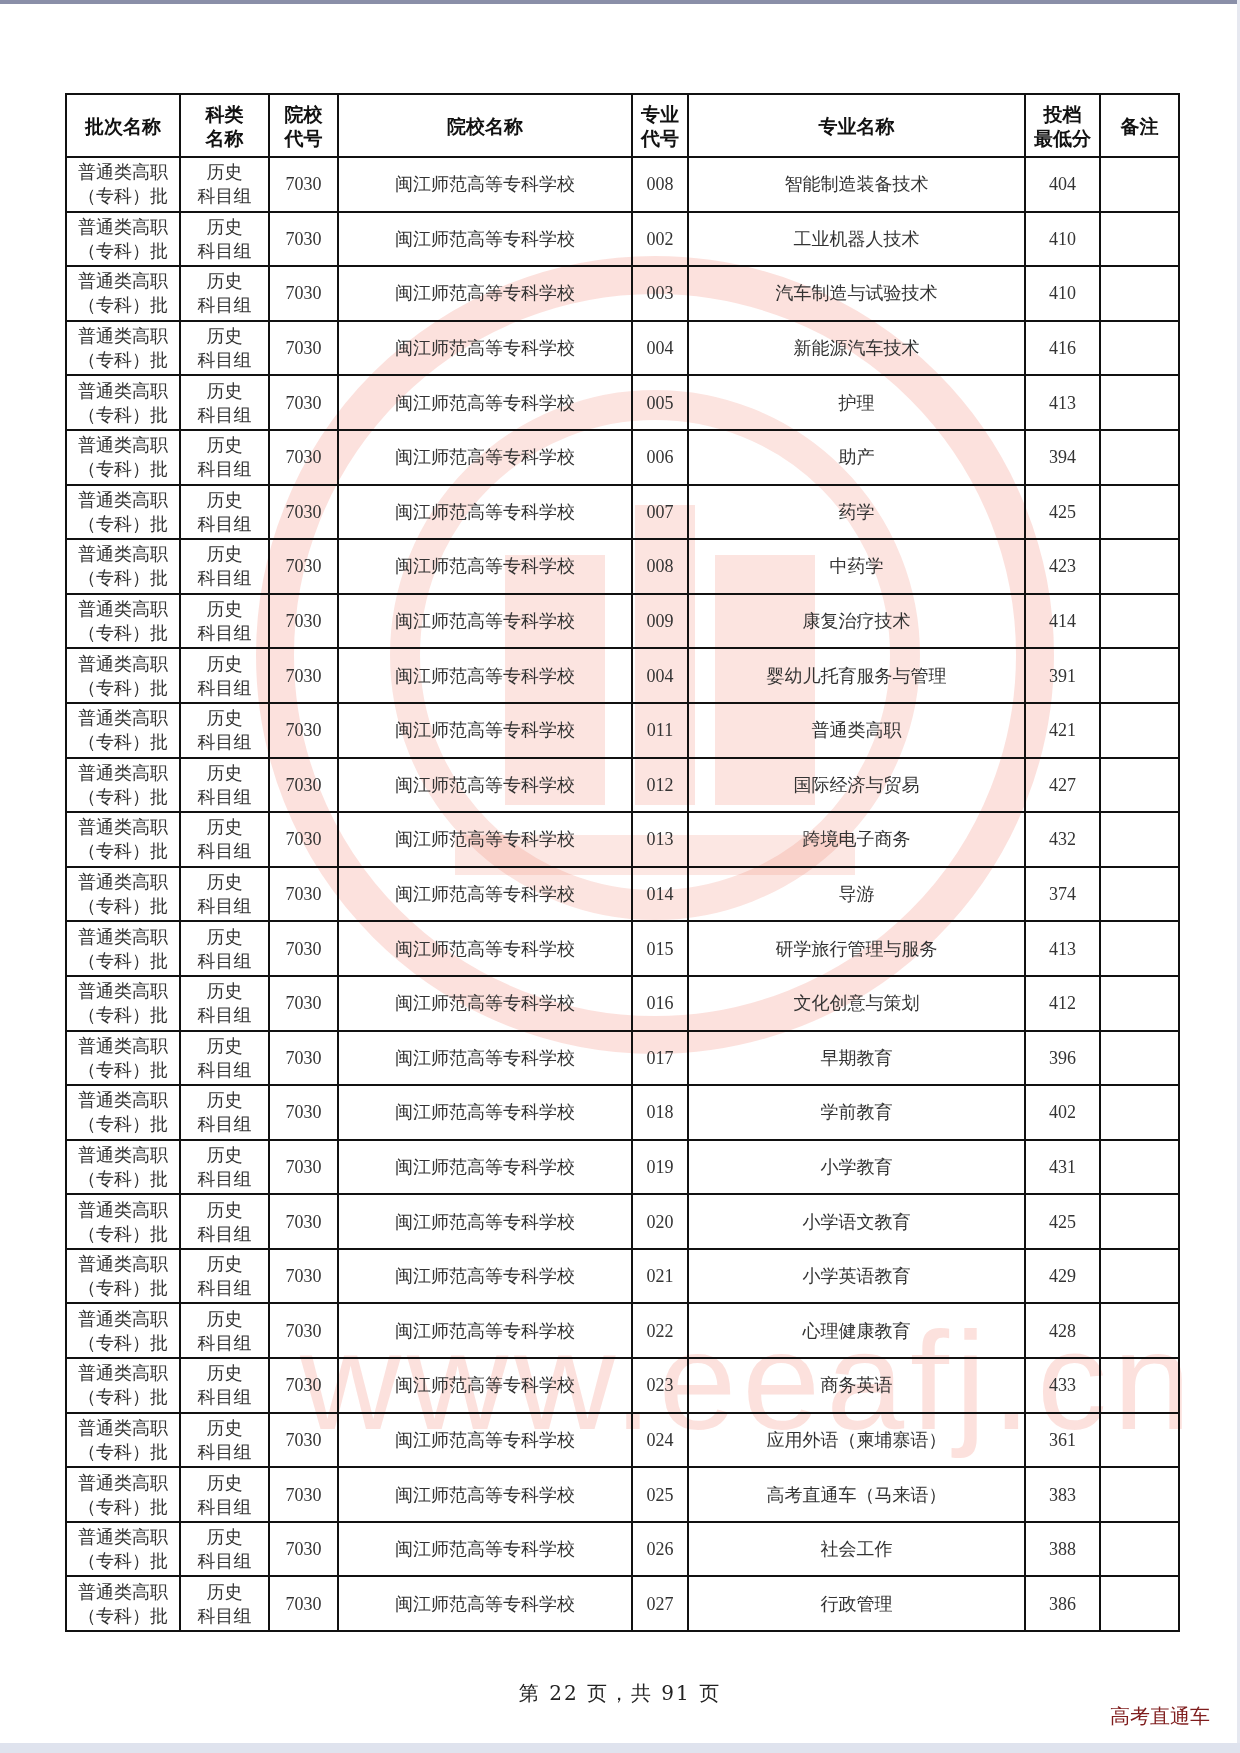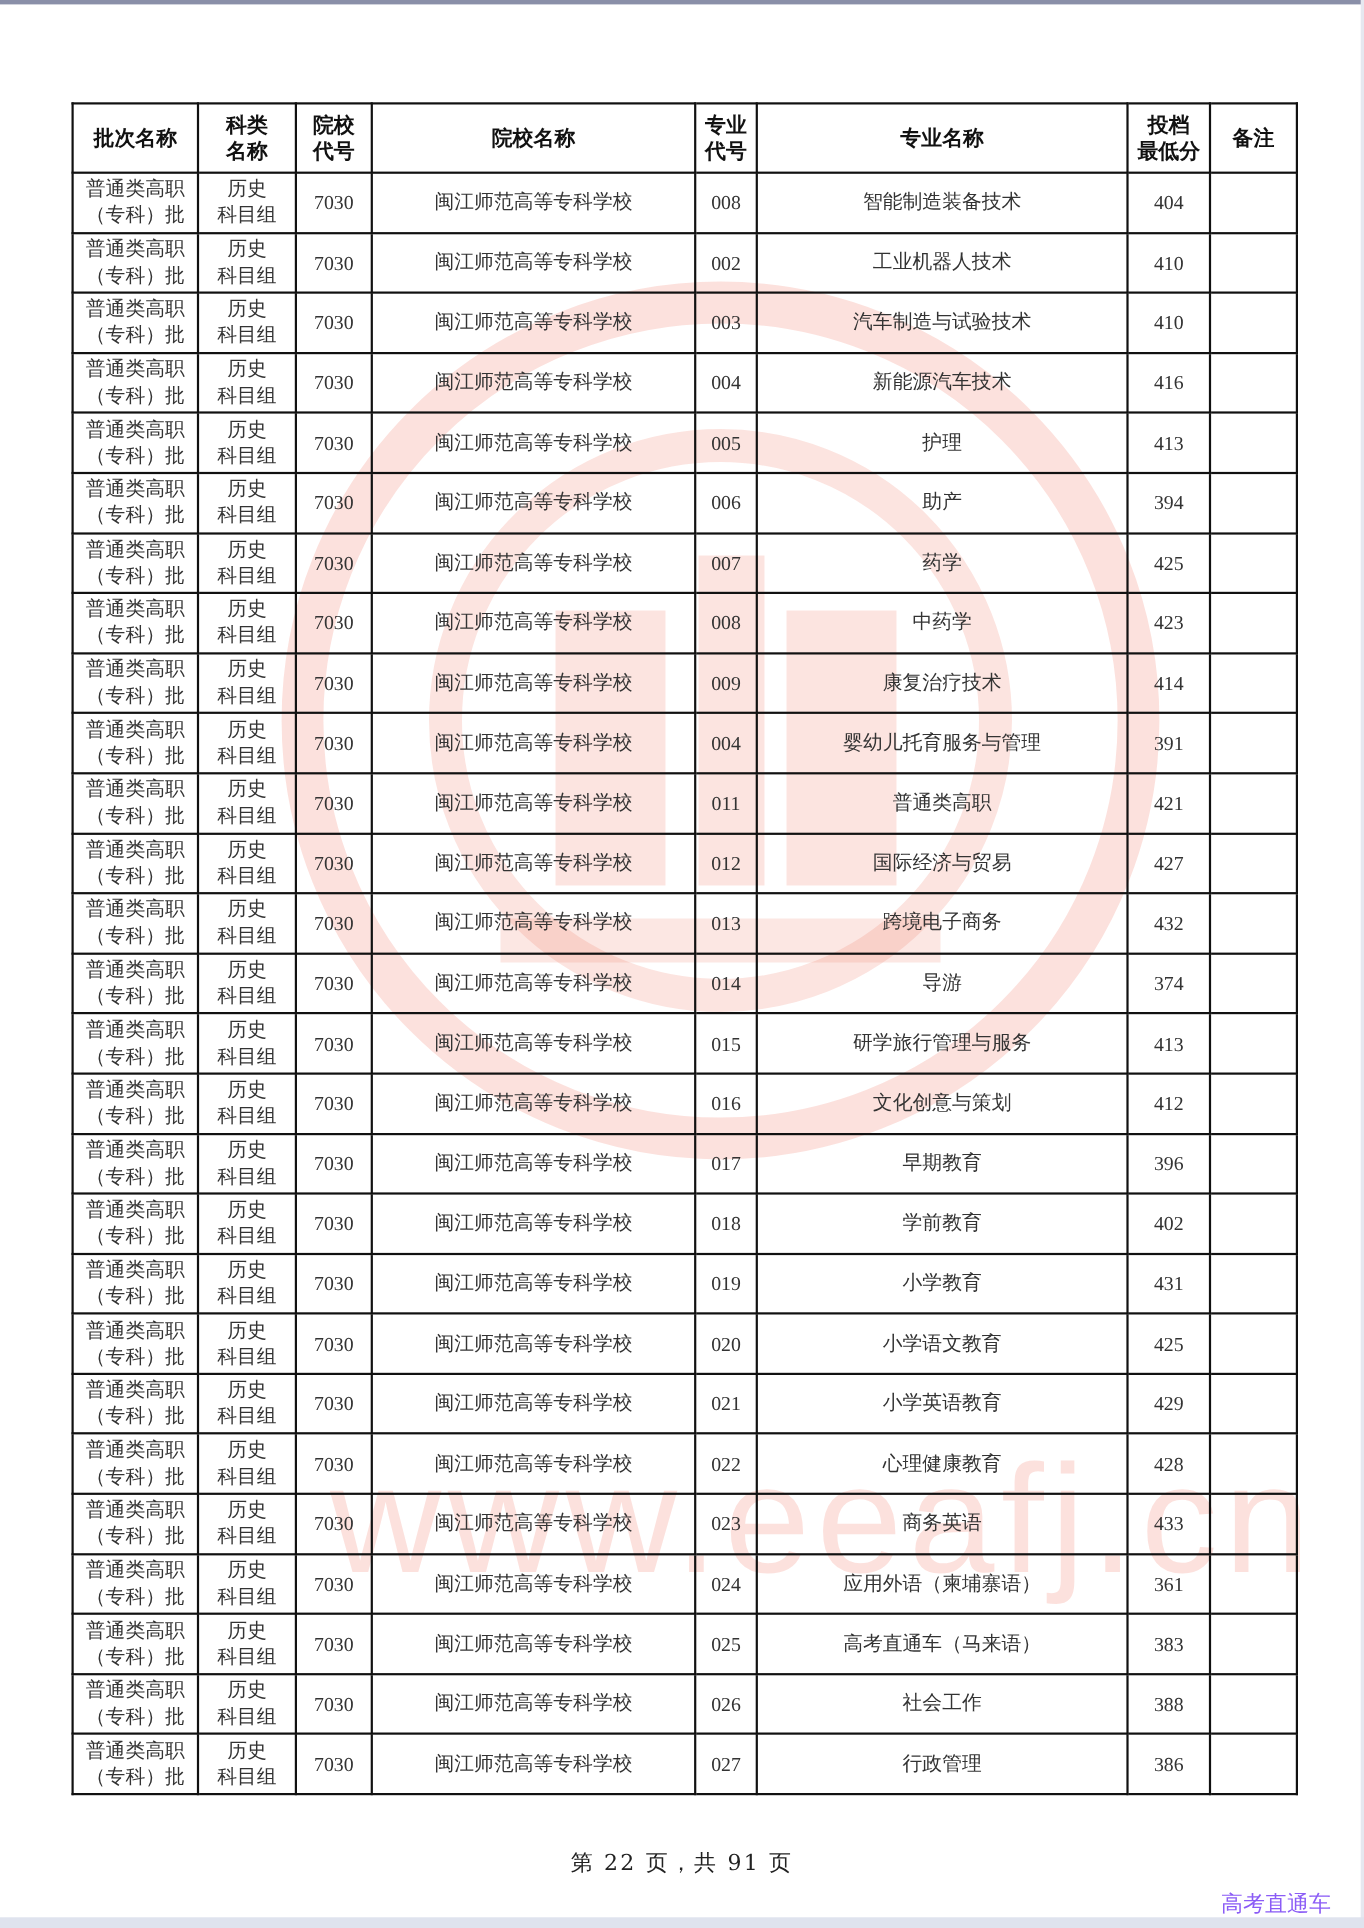--- a/index.html
+++ b/index.html
@@ -41,23 +41,22 @@
     td.left { text-align: left; padding-left: 6px; }
     td.batch, td.subj { font-size: 18px; line-height: 24px; }
     td.num { font-family: "Liberation Serif", "DejaVu Serif", serif; font-size: 19px; }
     .two-line { display: block; }
 
     .footer {
       position: absolute; left: 0; width: 1240px; top: 1680px; text-align: center;
       font-size: 20px; color: #222; letter-spacing: 2px;
     }
     .brand {
-      position: absolute; right: 30px; top: 1703px; font-size: 20px; color: #8b5cf6;
+      position: absolute; right: 30px; top: 1703px; font-size: 20px; color: #7f1d1d;
       font-family: "DejaVu Sans", sans-serif;
-      margin-top: 14px;
     }
   </style>
 </head>
 <body>
 
 <div class="topband"></div>
 <div class="rightedge"></div>
 
 <svg class="wm wm-seal" viewBox="0 0 800 800">
   <circle cx="400" cy="400" r="380" fill="none" stroke="rgba(240,120,100,0.22)" stroke-width="38"></circle>

